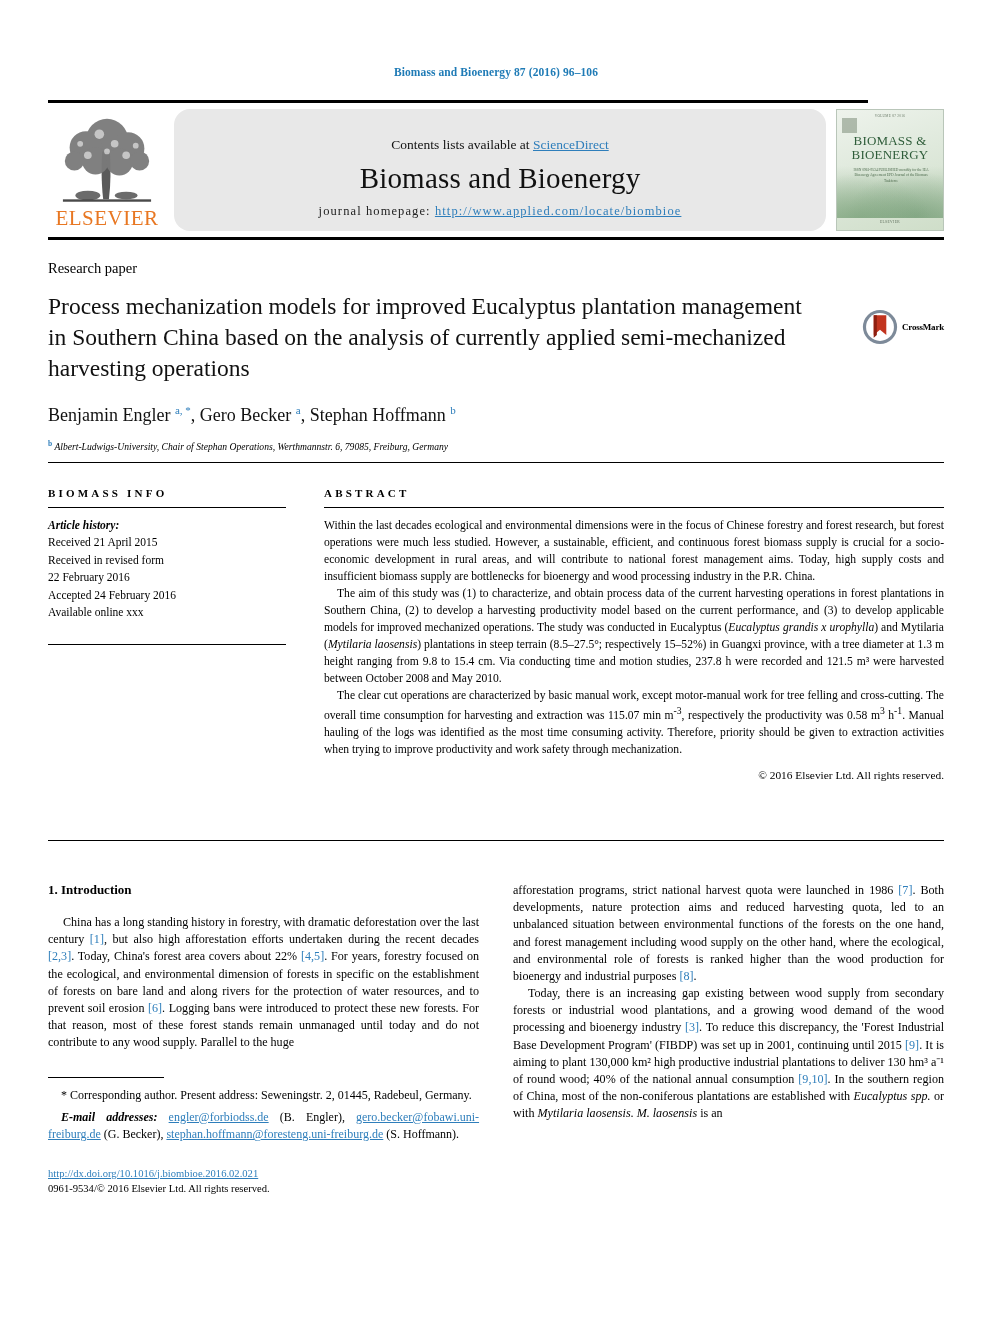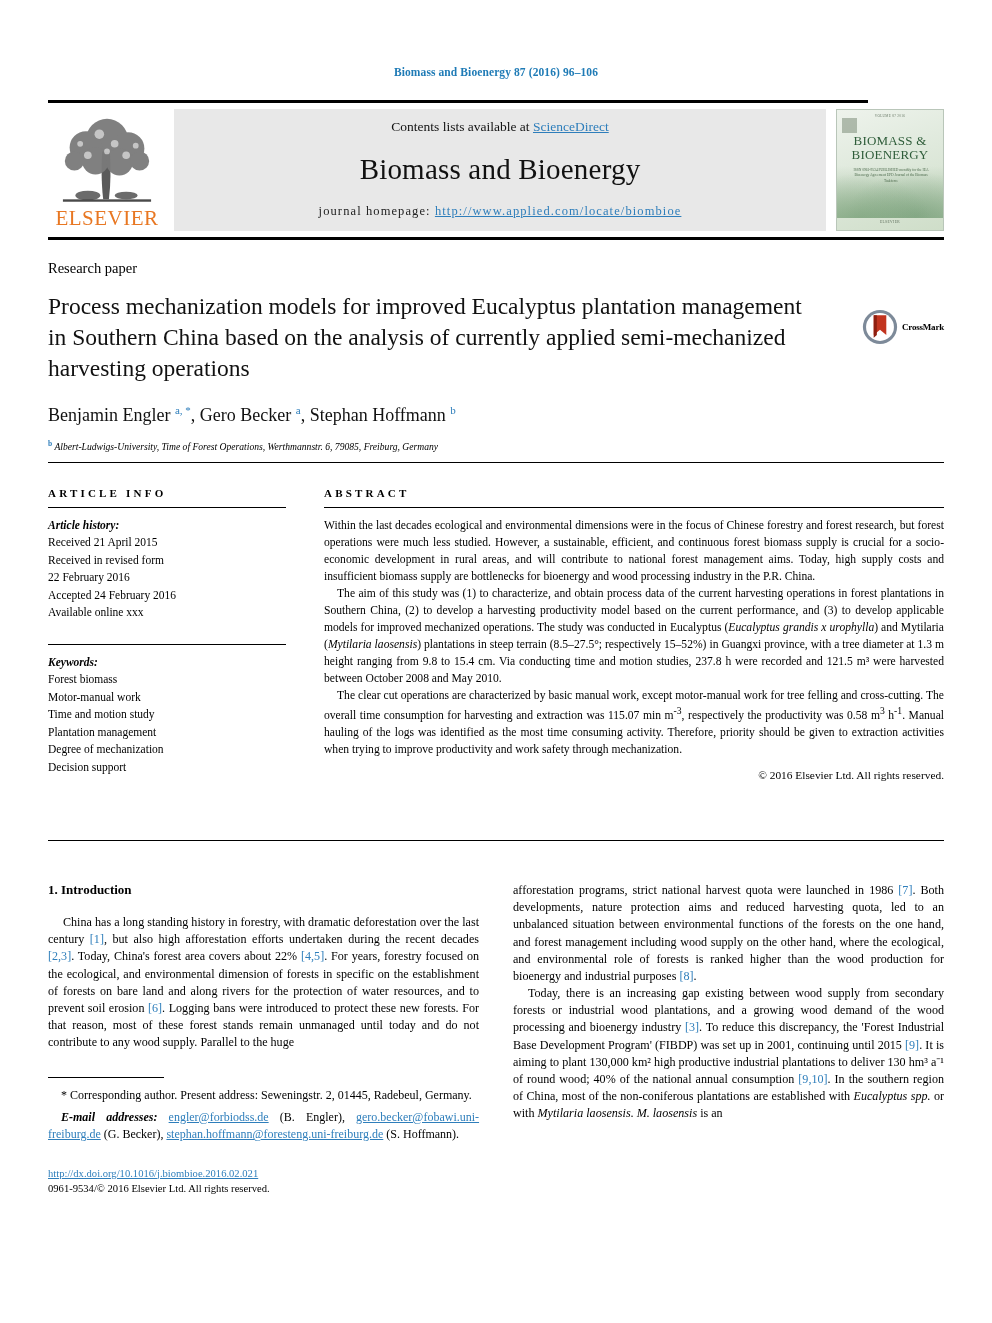--- a/index.html
+++ b/index.html
@@ -76,23 +76,24 @@
     font-weight: normal;
   }
   .sd-panel {
     flex: 1 1 auto;
     background: #e8e8e8;
     margin-left: 8px;
     margin-right: 10px;
     display: flex;
     flex-direction: column;
     justify-content: space-between;
-    padding: 10px 0 12px 0;
+    padding: 28px 0 12px 0;
     height: 122px;
     box-sizing: border-box;
+    border-radius: 16px;
   }
   .sd-line1 {
     text-align: center;
     font-size: 13.5px;
     color: #111;
     font-family: "Liberation Serif", serif;
   }
   .sd-link { color: #2e7ebb; }
   .sd-journal {
     text-align: center;
@@ -388,53 +389,42 @@
           <circle cx="20" cy="20" r="19" fill="#7d8a99"></circle>
           <circle cx="20" cy="20" r="15.5" fill="#ffffff"></circle>
           <path d="M13 7 h14 v22 l-7 -6 -7 6 Z" fill="#c2341f"></path>
           <path d="M13 7 h3.5 v22 l-3.5 3 Z" fill="#8e1f10"></path>
         </svg>
         <span class="crossmark-label">CrossMark</span>
       </div>
     </div>
     <div class="authors">Benjamin Engler <sup>a, *</sup>, Gero Becker <sup>a</sup>, Stephan Hoffmann <sup>b</sup></div>
     <div class="affiliations">
-      <div><sup class="aff-mark">b</sup> <span>Albert-Ludwigs-University, Time of Forest Operations, Werthmannstr. 6, 79085, Freiburg, Germany</span></div>
+      <div><sup class="aff-mark">b</sup> <span>Albert-Ludwigs-University, Chair of Stephan Operations, Werthmannstr. 6, 79085, Freiburg, Germany</span></div>
     </div>
   </div>
 
   <div class="abs-rule-top"></div>
   <div class="info-abs">
 
     <div class="col-info">
-      <div class="sec-head">ARTICLE INFO</div>
+      <div class="sec-head">BIOMASS INFO</div>
       <div class="thin-rule"></div>
       <div class="info-group">
         <div class="lbl">Article history:</div>
         <div>
             <div>Received 21 April 2015</div>
             <div>Received in revised form</div>
             <div>22 February 2016</div>
             <div>Accepted 24 February 2016</div>
             <div>Available online xxx</div>
           </div>
       </div>
       <div class="info-gap"></div>
       <div class="thin-rule"></div>
-      <div class="info-group">
-        <div class="lbl">Keywords:</div>
-        <div>
-            <div>Forest biomass</div>
-            <div>Motor-manual work</div>
-            <div>Time and motion study</div>
-            <div>Plantation management</div>
-            <div>Degree of mechanization</div>
-            <div>Decision support</div>
-          </div>
-      </div>
     </div>
 
     <div class="col-abs">
       <div class="sec-head">ABSTRACT</div>
       <div class="thin-rule"></div>
       <div class="abs-body">
         <p class="first">Within the last decades ecological and environmental dimensions were in the focus of Chinese forestry and forest research, but forest operations were much less studied. However, a sustainable, efficient, and continuous forest biomass supply is crucial for a socio-economic development in rural areas, and will contribute to national forest management aims. Today, high supply costs and insufficient biomass supply are bottlenecks for bioenergy and wood processing industry in the P.R. China.</p>
         <p>The aim of this study was (1) to characterize, and obtain process data of the current harvesting operations in forest plantations in Southern China, (2) to develop a harvesting productivity model based on the current performance, and (3) to develop applicable models for improved mechanized operations. The study was conducted in Eucalyptus (<i>Eucalyptus grandis x urophylla</i>) and Mytilaria (<i>Mytilaria laosensis</i>) plantations in steep terrain (8.5–27.5°; respectively 15–52%) in Guangxi province, with a tree diameter at 1.3 m height ranging from 9.8 to 15.4 cm. Via conducting time and motion studies, 237.8 h were recorded and 121.5 m³ were harvested between October 2008 and May 2010.</p>
         <p>The clear cut operations are characterized by basic manual work, except motor-manual work for tree felling and cross-cutting. The overall time consumption for harvesting and extraction was 115.07 min m<sup>-3</sup>, respectively the productivity was 0.58 m<sup>3</sup> h<sup>-1</sup>. Manual hauling of the logs was identified as the most time consuming activity. Therefore, priority should be given to extraction activities when trying to improve productivity and work safety through mechanization.</p>
         <div class="copyright">© 2016 Elsevier Ltd. All rights reserved.</div>

